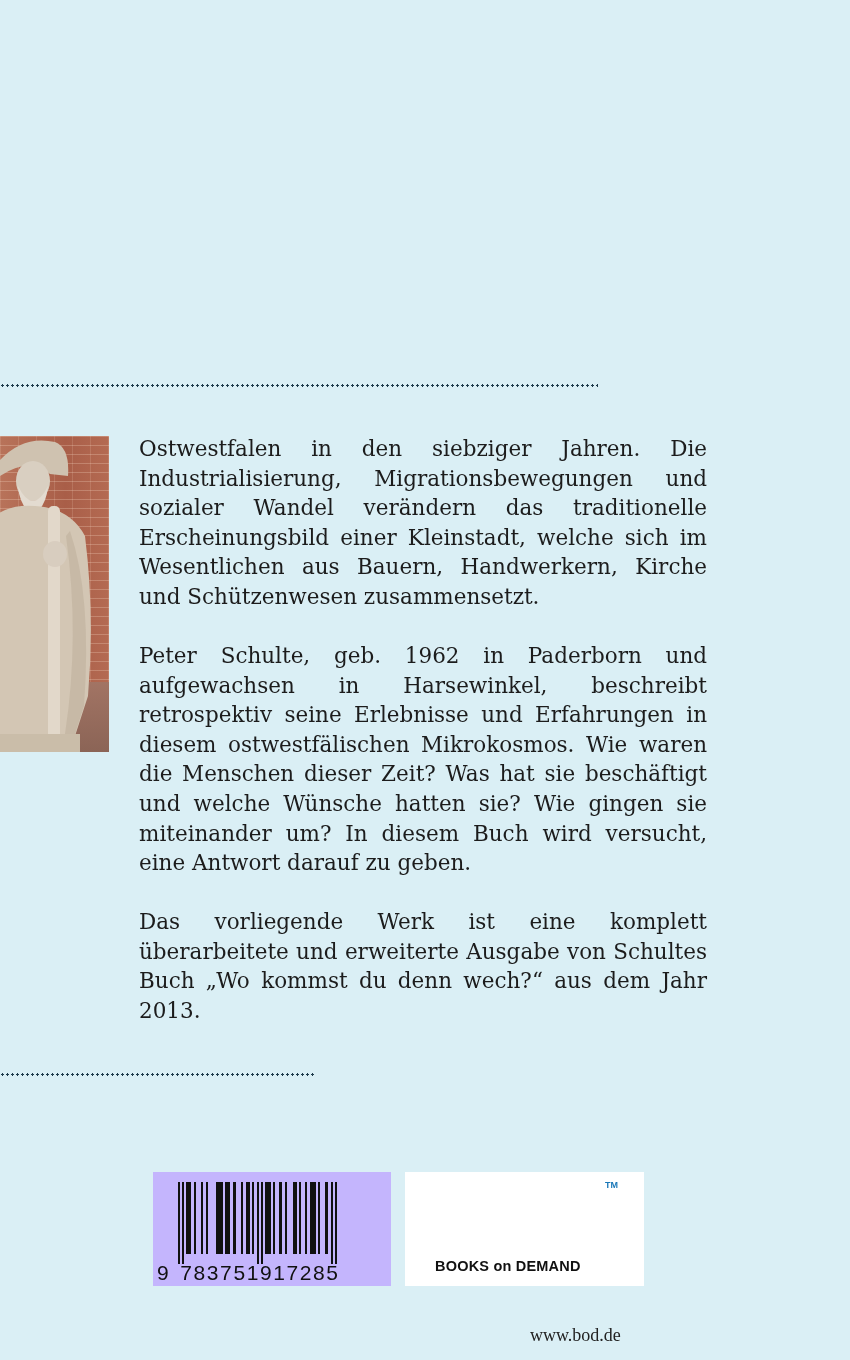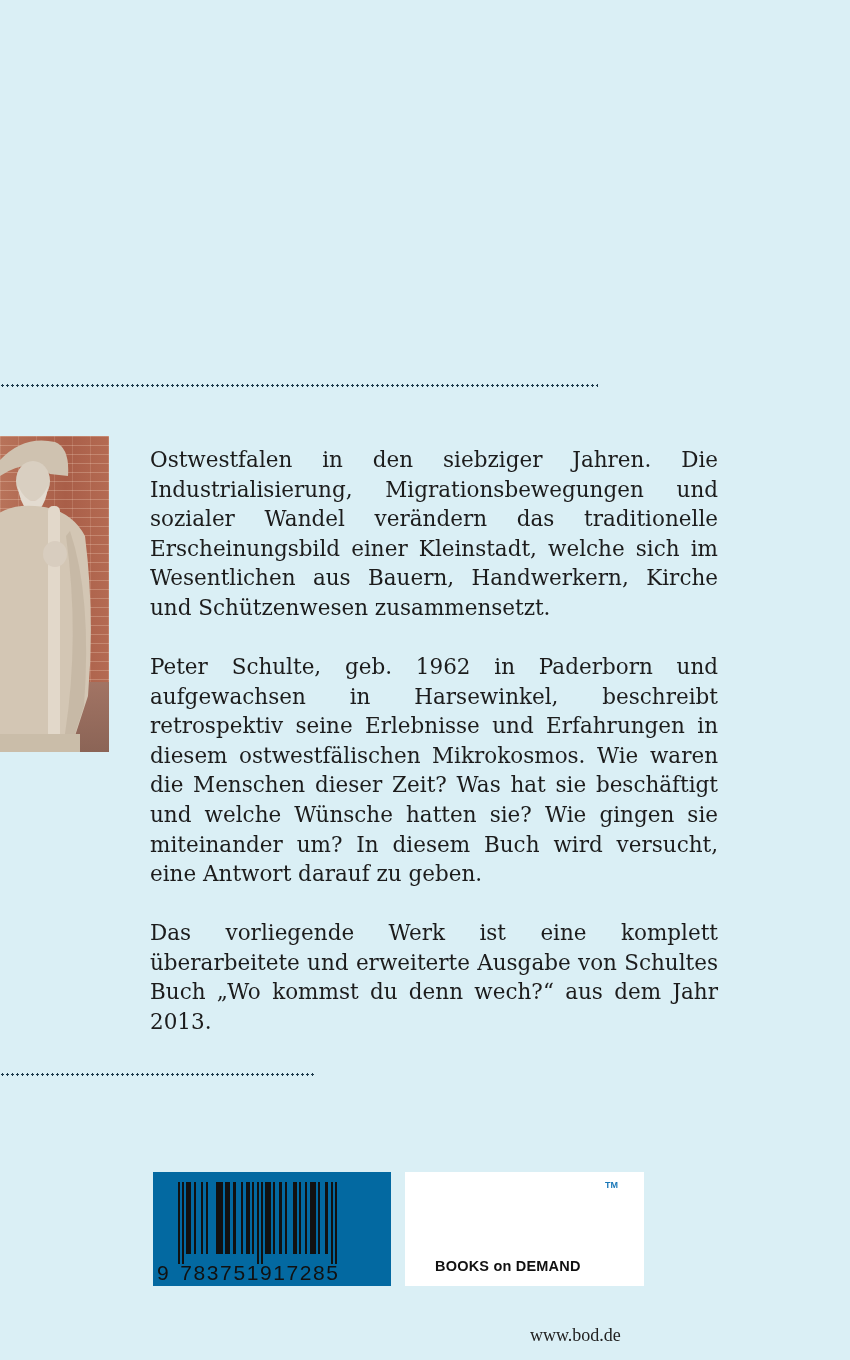--- a/index.html
+++ b/index.html
@@ -31,29 +31,29 @@
     .photo .ground {
       position:absolute; left:0; right:0; bottom:0; height:70px;
       background: linear-gradient(180deg,#a27464,#8b6456);
     }
     .photo svg { position:absolute; left:0; top:0; }
 
     .text-block {
       position:absolute; left:135px; width:568px;
       font-size:21.5px; line-height:29.6px; color:#1c1c1c;
       text-align:justify; text-align-last:left;
-      hyphens:none; margin:15px;
+      hyphens:none; margin:4px;
     }
     #p1 { top:430px; }
     #p2 { top:637px; }
     #p3 { top:903px; }
 
     .barcode-box {
       position:absolute; left:153px; top:1172px; width:238px; height:114px;
-      background:#0369a1;
+      background:#c4b5fd;
     }
     .barcode-bars {
       position:absolute; left:25px; top:10px; width:200px; height:82px;
       display:flex; align-items:flex-start;
     }
     .barcode-bars span { display:block; height:72px; background:#111; }
     .barcode-bars span.g { height:82px; }
     .barcode-bars span.s { background:transparent; }
     .barcode-digits {
       position:absolute; left:4px; bottom:2px; width:230px;

